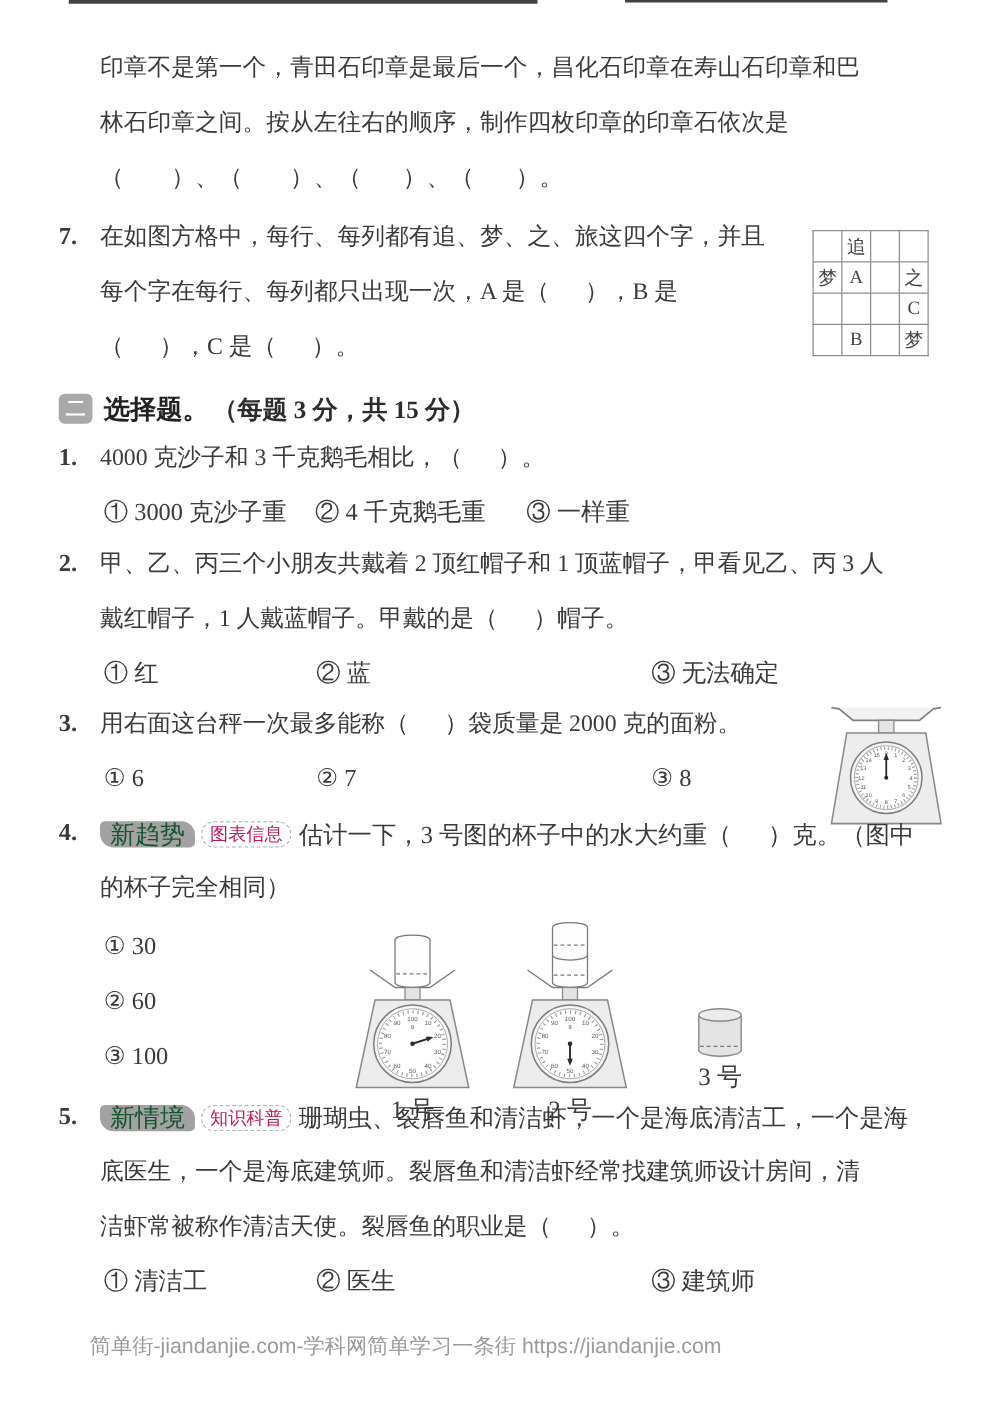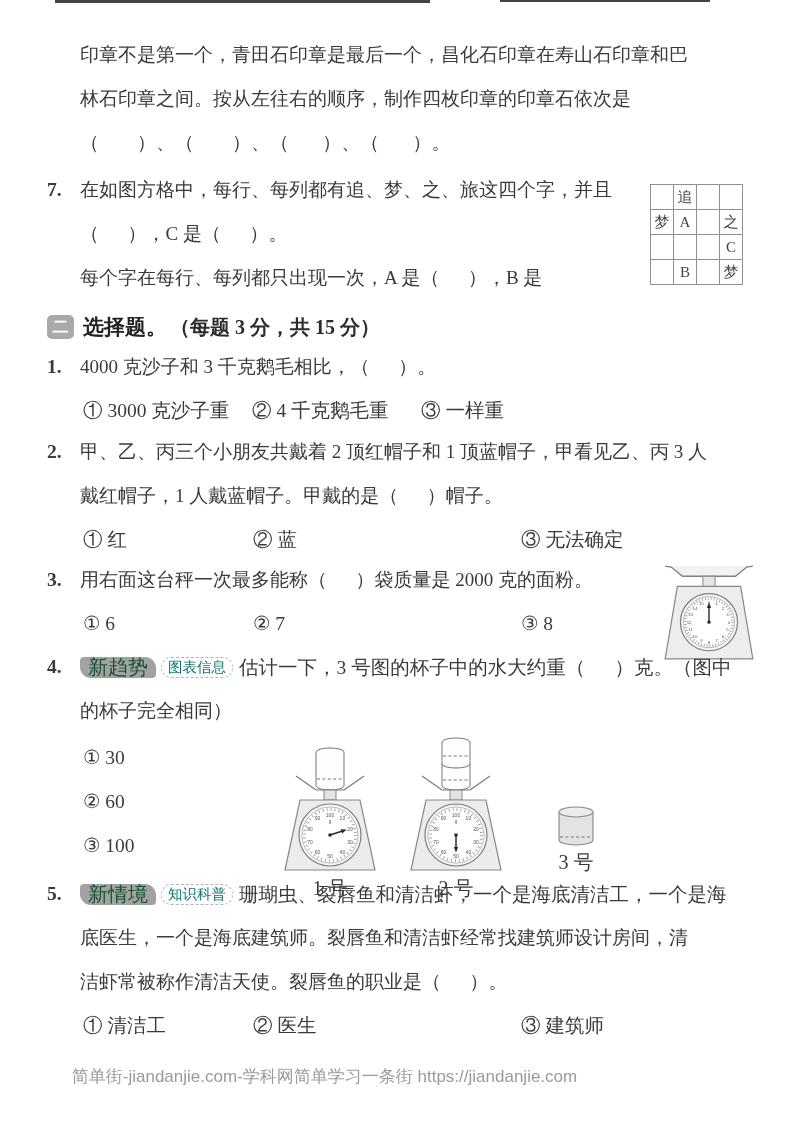--- a/index.html
+++ b/index.html
@@ -17,21 +17,21 @@
   .opts-stack .opt{display:block;line-height:44px;font-size:19.5px;padding-left:3px;}
   .sec-header{display:flex;align-items:center;gap:9px;height:40px;}
   .sec-badge{flex:0 0 auto;width:27px;height:24px;background:#a9a9a9;border-radius:5px;
              color:#fff;font-size:16px;font-weight:700;display:flex;align-items:center;justify-content:center;}
   .sec-title{font-weight:700;font-size:21px;color:#222;}
   .sec-meta{font-weight:600;font-size:20px;color:#2c2c2c;}
   .badge-solid{display:inline-flex;align-items:center;height:21px;padding:0 8px;margin-right:5px;
                background:#a2a2a2;color:#14532d;font-size:20px;border-radius:4px 11px 4px 11px;
                font-family:"Liberation Sans",sans-serif;}
   .badge-outline{display:inline-flex;align-items:center;height:19px;padding:0 6px;margin-right:6px;
-               border:1px dashed #b3b3b3;color:#0f766e;font-size:14.5px;border-radius:10px;
+               border:1px dashed #b3b3b3;color:#be185d;font-size:14.5px;border-radius:10px;
                font-family:Liberation Mono, monospace;}
   .badge-row{display:flex;align-items:center;height:44px;}
   .badge-row .after-badges{white-space:pre;font-size:19.5px;}
   table.q7grid{position:absolute;left:650px;top:184px;border-collapse:collapse;}
   table.q7grid td{width:22px;height:24px;border:1px solid #8f8f8f;text-align:center;
                   font-size:15px;color:#444;padding:0;}
   .figure{position:absolute;text-align:center;}
   .figlabel{font-size:20px;color:#3a3a3a;margin-top:1px;line-height:22px;white-space:pre;}
   .footer{position:absolute;left:0;top:1062px;width:649px;text-align:center;
           font-family:"Liberation Sans","DejaVu Sans",sans-serif;font-size:17px;color:#9a9a9a;line-height:30px;}
@@ -51,22 +51,22 @@
       <div class="tline">印章不是第一个，青田石印章是最后一个，昌化石印章在寿山石印章和巴</div>
       <div class="tline">林石印章之间。按从左往右的顺序，制作四枚印章的印章石依次是</div>
       <div class="tline">（        ）、（        ）、（       ）、（       ）。</div>
     </div>
   </div>
 
   <div class="block" style="top:168px;">
     <span class="qnum">7.</span>
     <div class="qbody" style="width:570px;">
       <div class="tline">在如图方格中，每行、每列都有追、梦、之、旅这四个字，并且</div>
+      <div class="tline">每个字在每行、每列都只出现一次，A 是（      ），B 是</div>
       <div class="tline">（      ），C 是（      ）。</div>
-      <div class="tline">每个字在每行、每列都只出现一次，A 是（      ），B 是</div>
     </div>
   </div>
 
   <table class="q7grid">
     <tbody>
         <tr>
       <td></td>
       <td>追</td>
       <td></td>
       <td></td>

